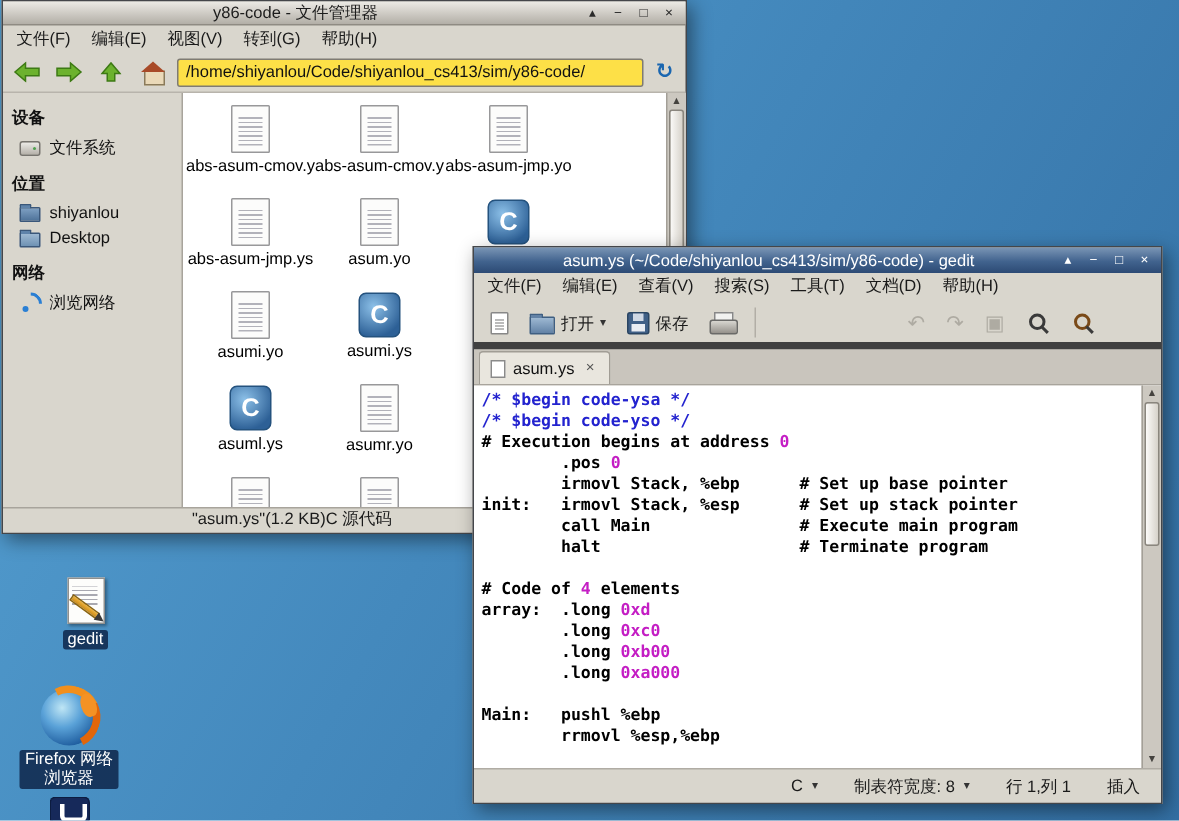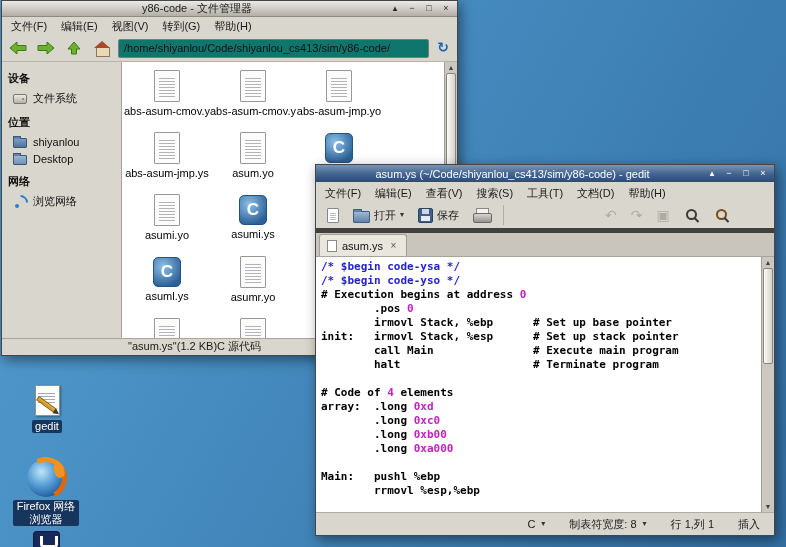--- a/index.html
+++ b/index.html
@@ -9,42 +9,42 @@
     background:linear-gradient(120deg,#55a0d2 0%,#4489bd 45%,#336fa3 100%);
     position:relative;
   }
 
   
   .window{position:absolute;border:1px solid #44464a;box-shadow:3px 4px 12px rgba(0,0,0,.45);background:#d9d6cd}
   .titlebar{display:flex;align-items:center;padding:0 4px;font-size:11px;font-weight:normal;white-space:nowrap}
   .tb-title{flex:1;text-align:center;overflow:hidden;text-overflow:ellipsis}
   .tb-btns{display:flex;gap:3px;flex:0 0 auto}
   .tb-btn{width:14px;height:13px;font-size:9px;line-height:12px;text-align:center;border-radius:2px;cursor:default}
-  .menubar{display:flex;align-items:flex-end;padding:0 2px;font-size:11px;color:#1a1a1a}
+  .menubar{display:flex;align-items:flex-start;padding:0 2px;font-size:11px;color:#1a1a1a}
   .menu-item{padding:1px 7px;cursor:default}
   .sep{width:1px;height:20px;background:#b2aea6;margin:0 2px}
   .caret{font-size:8px;color:#333;line-height:8px}
   .dis{opacity:.38}
 
   
   .vscroll{position:absolute;right:0;width:13px;background:#ccc8c0;border-left:1px solid #a39f97;display:flex;flex-direction:column;align-items:center;padding:1px 0}
   .sarrow{font-size:7px;color:#44423e;line-height:9px;flex:0 0 auto}
   .thumb{width:10px;background:linear-gradient(90deg,#fbfaf8,#d6d2ca);border:1px solid #8a867e;border-radius:2px;margin-top:1px}
 
   
   #fm{left:1px;top:0;width:457px;height:356px;z-index:2}
   #fm .titlebar{height:16px;background:linear-gradient(#eceae5,#b3afa7);color:#1c1c1c;border-bottom:1px solid #8f8b83}
   #fm .tb-btn{color:#2a2a2a}
   #fm-menu{height:18px}
   #fm-toolbar{display:flex;align-items:center;height:27px;padding:0 4px;gap:4px;border-bottom:1px solid #b8b4ac}
   .navbtn{width:24px;height:21px;display:flex;align-items:center;justify-content:center;border-radius:3px}
   .ic-home{position:relative;width:16px;height:14px}
   .ic-home::before{content:"";position:absolute;left:2px;top:6px;width:12px;height:8px;background:#ead9b8;border:1px solid #8a7a5a}
   .ic-home::after{content:"";position:absolute;left:0;top:0;border-left:8px solid transparent;border-right:8px solid transparent;border-bottom:7px solid #a84a28}
-  .addrbar{flex:1;height:19px;background:#0f766e;border:1px solid #7f7b73;border-radius:2px;font-size:11px;line-height:17px;padding:0 5px;color:#111;white-space:nowrap;overflow:hidden}
+  .addrbar{flex:1;height:19px;background:#fde047;border:1px solid #7f7b73;border-radius:2px;font-size:11px;line-height:17px;padding:0 5px;color:#111;white-space:nowrap;overflow:hidden}
   .gobtn{width:20px;height:20px;color:#1a66b0;font-size:14px;font-weight:bold;line-height:19px;text-align:center}
   #fm-body{position:absolute;top:61px;bottom:17px;left:0;right:0;display:flex}
   #fm-side{width:120px;background:#d9d6cd;border-right:1px solid #a8a49c;padding:2px 6px;font-size:11px;overflow:hidden;flex:0 0 auto}
   .side-h{font-weight:bold;margin:7px 0 3px;color:#111}
   .side-it{display:flex;align-items:center;gap:6px;padding:2px 0 2px 5px;color:#111}
   .sic{flex:0 0 auto}
   .drive-icon{width:14px;height:10px;background:linear-gradient(#ecebe7,#b5b1a9);border:1px solid #77756f;border-radius:2px;position:relative}
   .drive-icon::after{content:"";position:absolute;right:2px;top:3px;width:2px;height:2px;background:#4fa04f;border-radius:50%}
   .home-folder-icon,.folder-icon{position:relative;width:14px;height:10px;background:linear-gradient(#7d9fc2,#4f739a);border:1px solid #3a577a;border-radius:1px;margin-top:3px}
   .home-folder-icon::before,.folder-icon::before{content:"";position:absolute;top:-3px;left:-1px;width:6px;height:2px;background:#5f83aa;border:1px solid #3a577a;border-bottom:none;border-radius:1px 1px 0 0}
@@ -93,21 +93,21 @@
   .seg-c{color:#2323cf}
   .seg-n{color:#c41ec4}
   .seg-p{color:#000}
   #ge-scroll{top:92px;bottom:23px}
   #ge-status{position:absolute;left:0;right:0;bottom:0;height:23px;background:#d9d6cd;border-top:1px solid #b0aca4;display:flex;align-items:center;justify-content:flex-end;gap:24px;font-size:11px;padding:0 14px;color:#1a1a1a;white-space:nowrap}
   .combo{display:flex;align-items:center;gap:6px}
 
   
   .dicon{position:absolute;width:66px;display:flex;flex-direction:column;align-items:center;z-index:1}
   .dlabel{margin-top:3px;font-size:11px;color:#fff;background:rgba(14,38,74,.85);padding:0 3px;border-radius:2px;text-align:center;line-height:13px;max-width:66px}
-  #dicon-gedit{left:14px;top:384px}
+  #dicon-gedit{left:24px;top:384px}
   #dicon-ff{left:13px;top:459px}
   .gedit-art{position:relative;width:34px;height:33px;display:block}
   .gedit-art::before{content:"";position:absolute;left:5px;top:1px;width:23px;height:29px;background:#fdfdfb;border:1px solid #90908e;box-shadow:1px 1px 2px rgba(0,0,0,.35)}
   .gedit-art::after{content:"";position:absolute;left:8px;top:7px;width:17px;height:14px;background:repeating-linear-gradient(#fdfdfb 0 2px,#a8a8b0 2px 3px)}
   .pencil{position:absolute;left:9px;top:12px;width:22px;height:5px;background:linear-gradient(#f0b43c,#c88a1c);border:1px solid #8a6410;transform:rotate(36deg);transform-origin:left top;z-index:1}
   .pencil::before{content:"";position:absolute;right:-6px;top:-1px;border-left:6px solid #3a3a3a;border-top:3px solid transparent;border-bottom:3px solid transparent}
   .ff-art{position:relative;width:38px;height:38px;border-radius:50%;background:radial-gradient(circle at 38% 34%,#bfe6f5 0%,#5aa2d8 38%,#1c5a9c 78%,#123c6e 100%);display:block}
   .ff-art::before{content:"";position:absolute;inset:-2px;border-radius:50%;border:5px solid transparent;border-top-color:#f28f1c;border-right-color:#e2660a;transform:rotate(18deg)}
   .ff-art::after{content:"";position:absolute;right:1px;top:3px;width:10px;height:16px;background:#f49224;border-radius:50% 60% 40% 50%;transform:rotate(-16deg)}
   #dock-part{position:absolute;left:33px;top:531px;width:27px;height:16px;background:#16295a;border:1px solid #0c1c40;border-bottom:none;border-radius:4px 4px 0 0;z-index:1}

